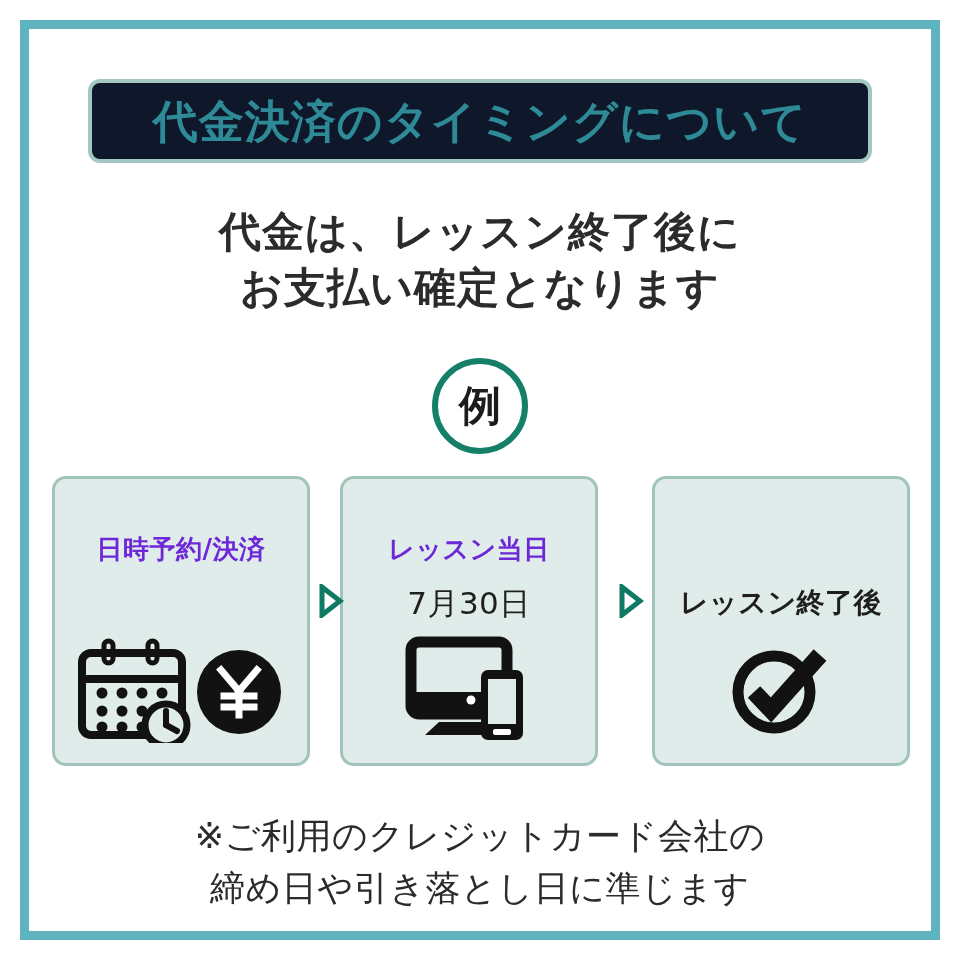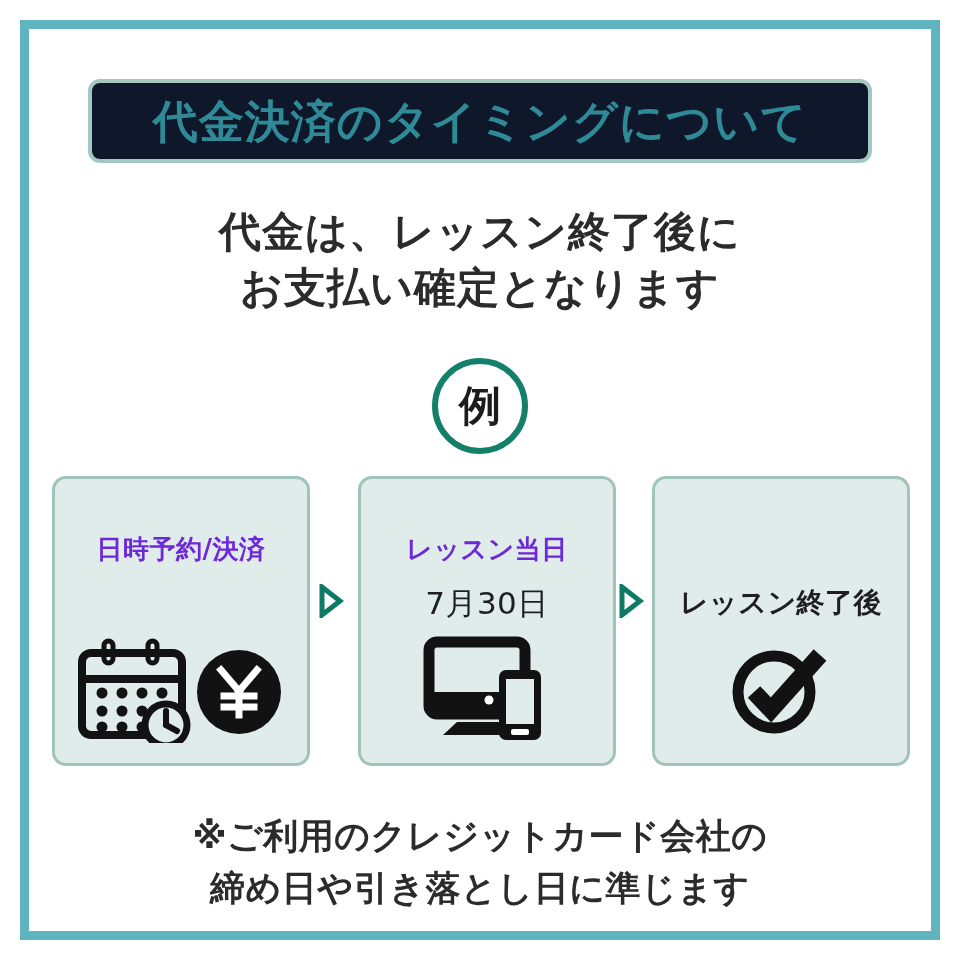--- a/index.html
+++ b/index.html
@@ -105,21 +105,21 @@
     position: absolute;
     top: 0;
     width: 258px;
     height: 290px;
     box-sizing: border-box;
     border: 3px solid #a0c4bc;
     border-radius: 14px;
     background: #e0ecea;
   }
   .card-1 { left: 0px; }
-  .card-2 { left: 306px; }
+  .card-2 { left: 288px; }
   .card-3 { left: 600px; }
 
   .card-title {
     position: absolute;
     top: 20px;
     left: 0;
     width: 100%;
     text-align: center;
     color: #6d28d9;
     font-size: 26px;
@@ -167,21 +167,21 @@
 
   
   .footnote {
     position: absolute;
     left: 0;
     top: 810px;
     width: 960px;
     text-align: center;
     color: #2b2b2b;
     font-size: 35px;
-    font-weight: bold;
+    font-weight: normal;
     line-height: 52px;
     letter-spacing: 0.5px;
   }
   .footnote .ln {
     display: block;
   }
 </style>
 </head>
 <body>
 

